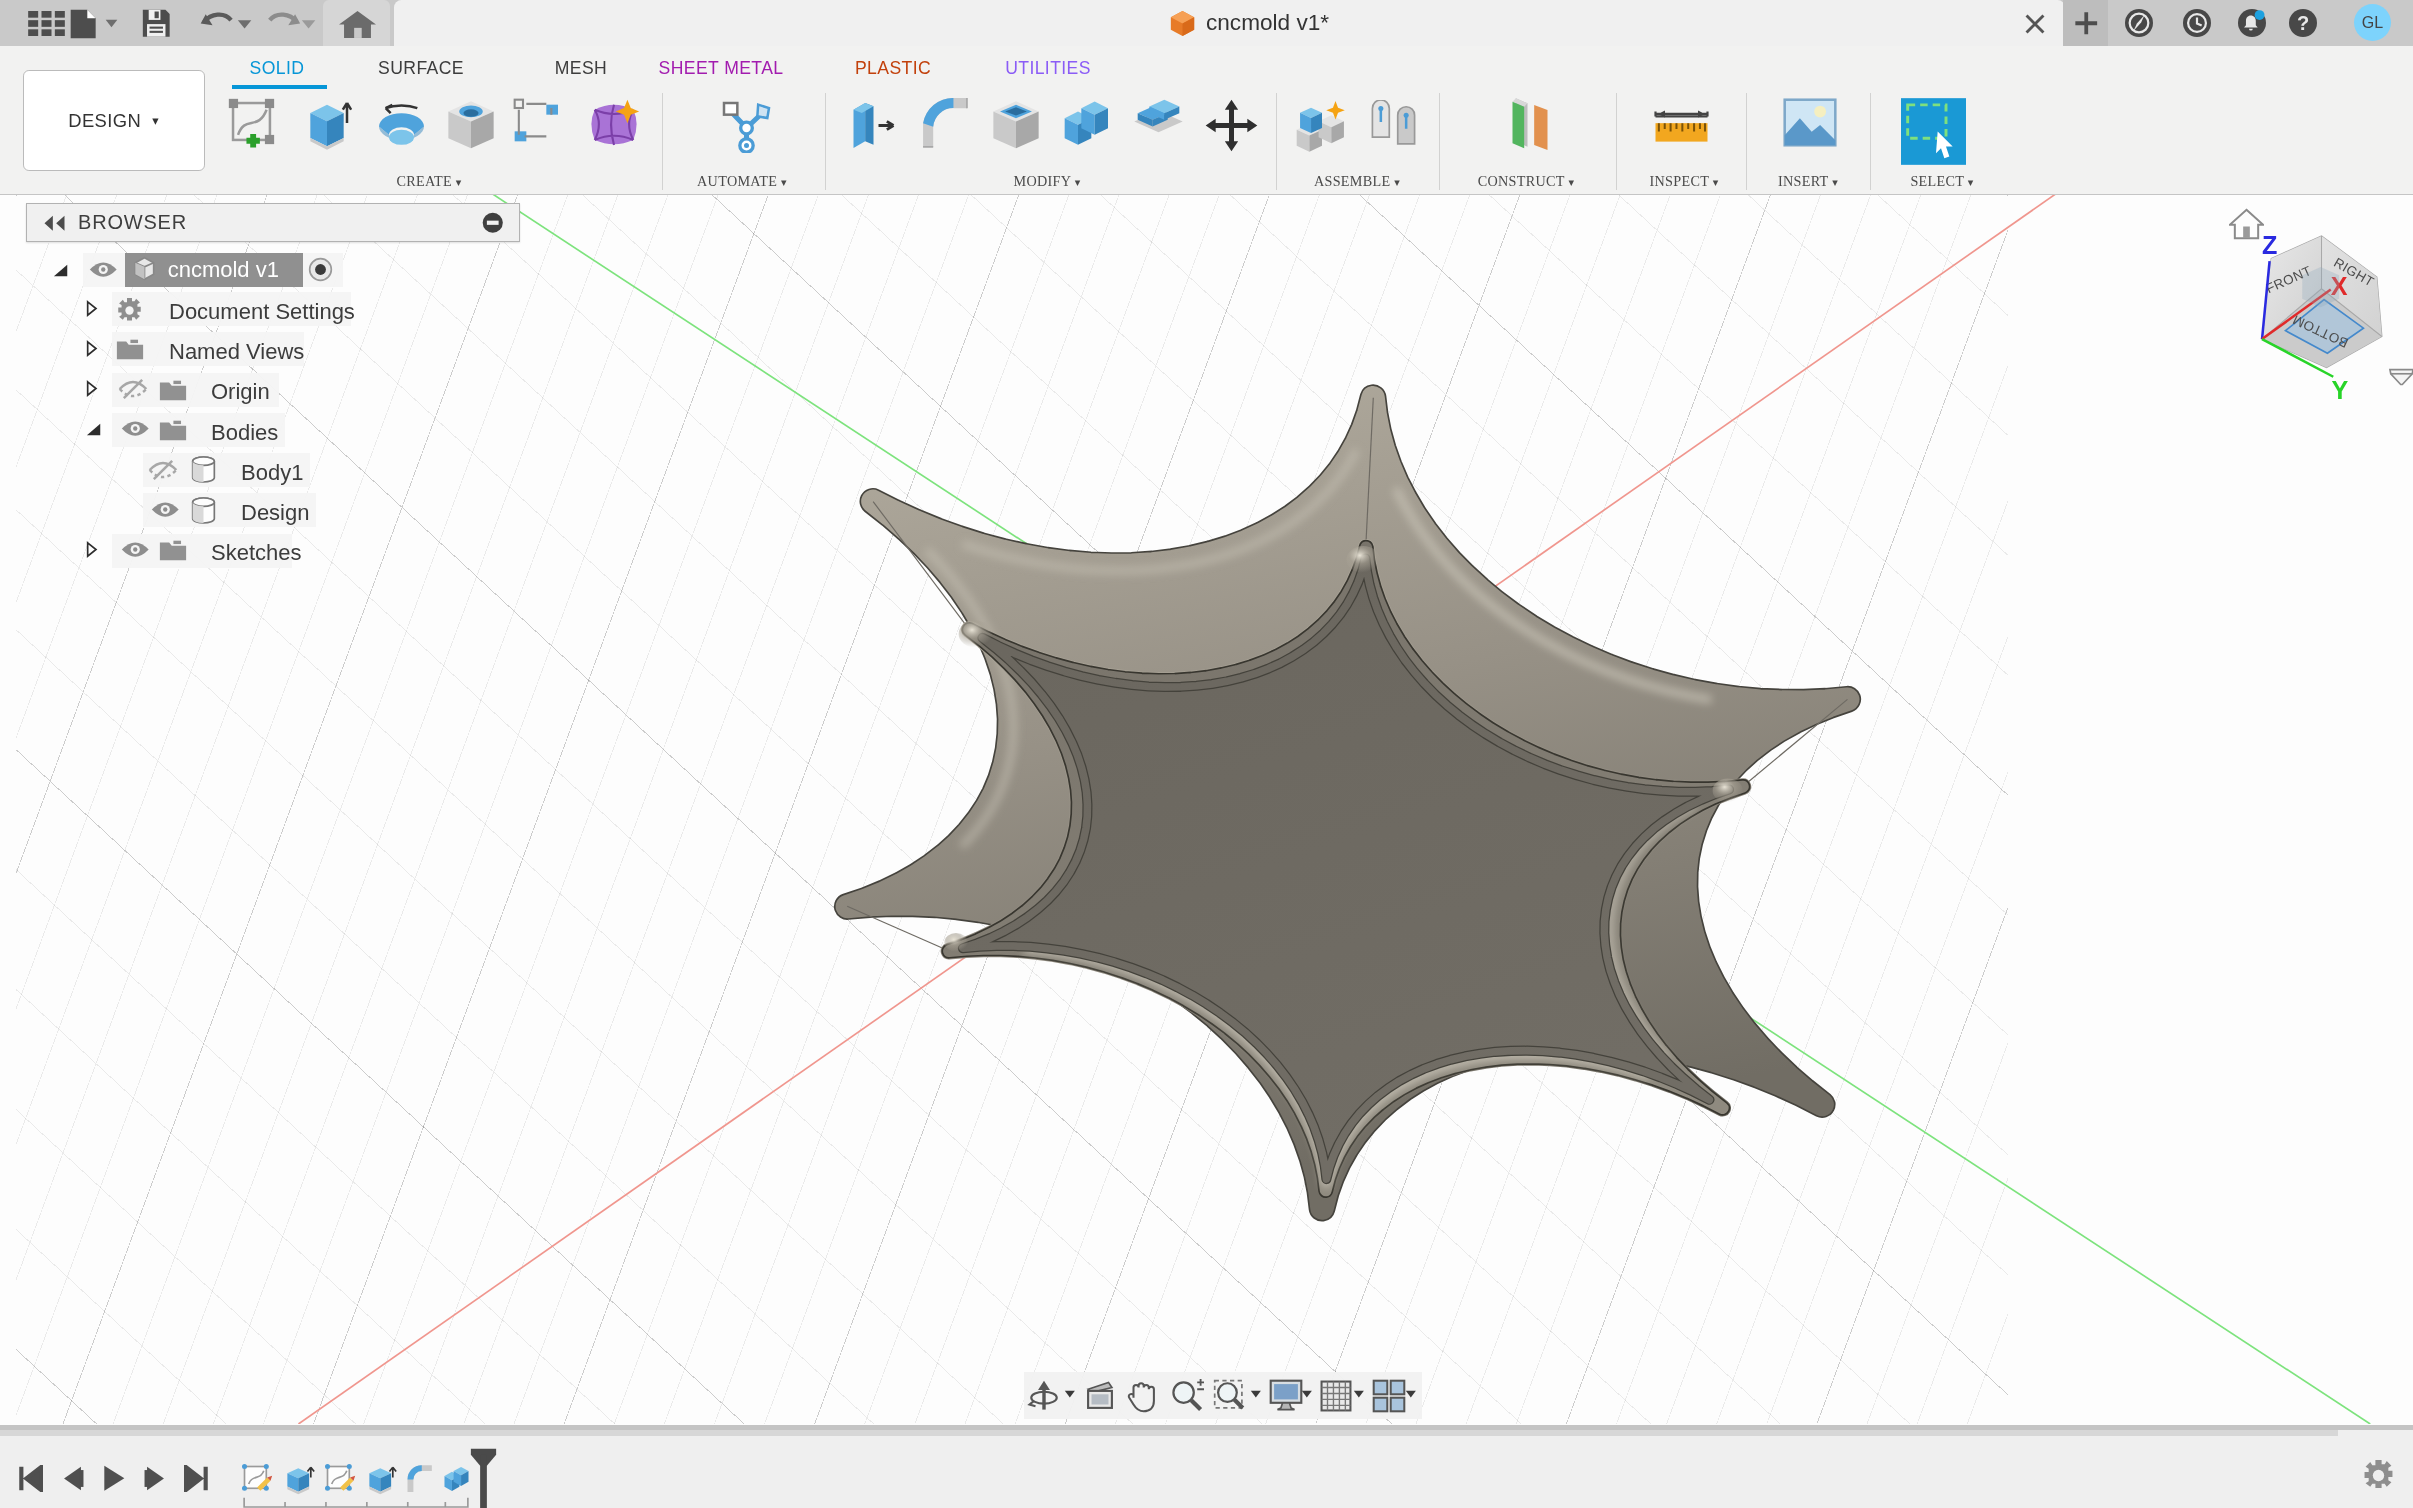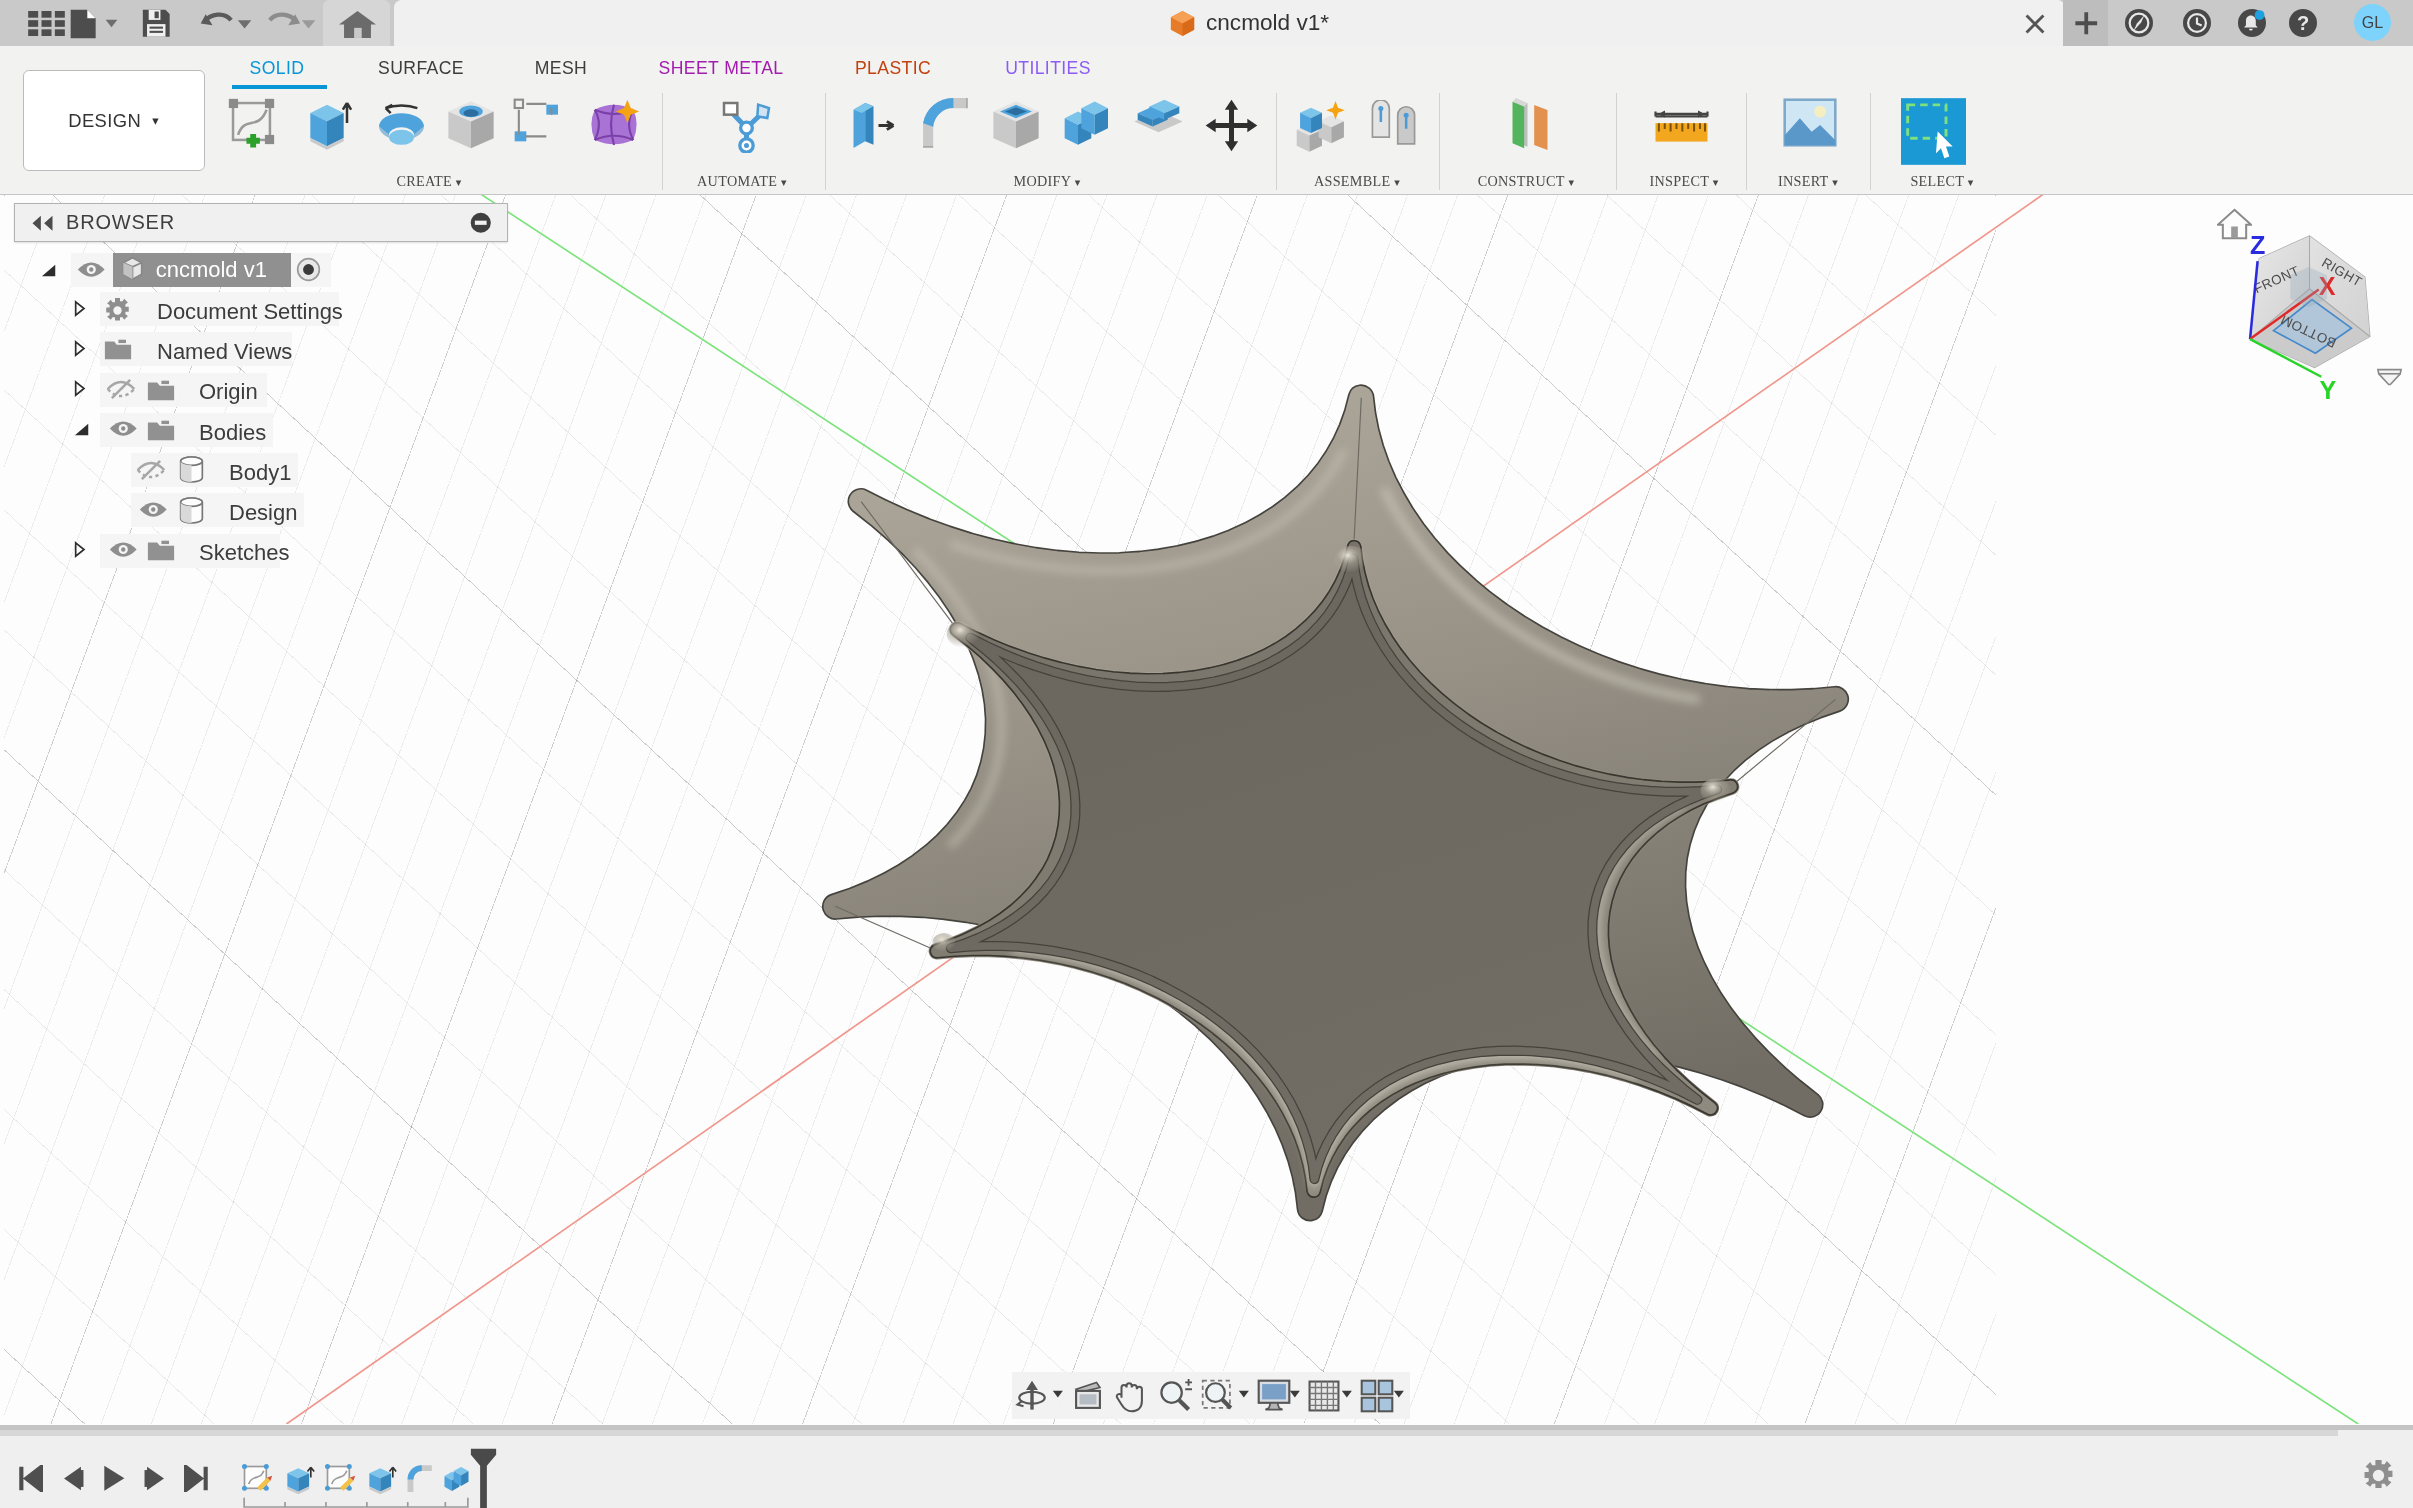--- a/index.html
+++ b/index.html
@@ -12,21 +12,21 @@
 #doctitle{left:1170px;top:0;height:46px;display:flex;align-items:center;font-size:22.6px;color:#333;}
 .circo{position:absolute;top:9.2px;width:28px;height:28px;border-radius:50%;background:#484848;color:#e8e8e8;display:flex;align-items:center;justify-content:center;}
 
 #ribbon{left:0;top:46px;width:2413px;height:149px;background:#f2f2f1;border-bottom:0.8px solid #c5c5c5;}
 .rtab{position:absolute;top:11.7px;font-size:17.6px;color:#3d3d3d;letter-spacing:0.4px;}
 #designbox{left:22.6px;top:24px;width:182px;height:101px;background:#fff;border:1.7px solid #bbb;border-radius:5.9px;display:flex;align-items:center;justify-content:center;font-size:18.4px;color:#333;letter-spacing:0.4px;}
 .rlabel{position:absolute;top:127px;font-size:14.2px;color:#4a4a4a;text-align:center;letter-spacing:0.3px;font-family:Liberation Serif, serif;}
 .rdiv{position:absolute;top:47px;height:97px;width:0.8px;background:#d2d2d1;}
 .ricon{position:absolute;top:49px;}
 
-#canvas{left:4px;top:195px;width:1992px;height:1229px;background-color:#fdfdfd;}
+#canvas{left:16px;top:195px;width:1992px;height:1229px;background-color:#fdfdfd;}
 
 #bheader{left:10px;top:8.4px;width:494px;height:39px;background:#f0f0f0;border:0.8px solid #b2b2b2;box-shadow:0 0.8px 1.7px rgba(0,0,0,.12);display:flex;align-items:center;}
 .trow{position:absolute;height:34px;background:rgba(244,244,244,0.95);}
 .ttxt{font-size:22px;color:#3c3c3c;}
 
 #comments{left:7.5px;top:1181px;width:500px;height:39px;background:#f2f2f2;border:0.8px solid #c6c6c6;box-shadow:0 0.8px 1.7px rgba(0,0,0,.1);display:flex;align-items:center;}
 #navbar{left:1008px;top:1177px;width:398px;height:47px;background:rgba(241,241,241,0.95);}
 
 #timeline{left:0;top:1425px;width:2413px;height:84px;background:#efefef;border-top:5px solid #c4c4c4;}
 #tlscroll{left:0;top:1430px;width:2338px;height:5.9px;background:#d7d7d7;}
@@ -107,21 +107,21 @@
 <path d="M14.5 25.5 a2.5 2.5 0 0 0 5 0" fill="#e8e8e8"></path>
 <circle cx="28.5" cy="7.5" r="6.5" fill="#1da1e0"></circle>
       </svg>
     </div>
 <div class="circo" style="left:2289px;font-size:20px;font-weight:bold">?</div>
 <div class="circo" style="left:2354px;width:37px;height:37px;top:4.2px;background:#7dd3fc;color:#444;font-size:16px;">GL</div>
 </div>
 <div id="ribbon" class="abs">
 <div class="rtab" style="left:277px;transform:translateX(-50%);color:#0696d7">SOLID</div>
 <div class="rtab" style="left:421px;transform:translateX(-50%);color:#3d3d3d">SURFACE</div>
-<div class="rtab" style="left:561px;transform:translateX(-50%);color:#3d3d3d">MESH</div>
+<div class="rtab" style="left:581px;transform:translateX(-50%);color:#3d3d3d">MESH</div>
 <div class="rtab" style="left:721px;transform:translateX(-50%);color:#a21caf">SHEET METAL</div>
 <div class="rtab" style="left:893px;transform:translateX(-50%);color:#c2410c">PLASTIC</div>
 <div class="rtab" style="left:1048px;transform:translateX(-50%);color:#8b5cf6">UTILITIES</div>
 <div class="abs" style="left:232px;top:39px;width:95px;height:4.2px;background:#0696d7"></div>
 <div id="designbox" class="abs">DESIGN&nbsp;&nbsp;<span style="font-size:12.6px">▾</span></div>
 <div class="rlabel" style="left:429px;transform:translateX(-50%)">CREATE <span style="font-size:11px">▾</span></div>
 <div class="rlabel" style="left:742px;transform:translateX(-50%)">AUTOMATE <span style="font-size:11px">▾</span></div>
 <div class="rlabel" style="left:1047px;transform:translateX(-50%)">MODIFY <span style="font-size:11px">▾</span></div>
 <div class="rlabel" style="left:1357px;transform:translateX(-50%)">ASSEMBLE <span style="font-size:11px">▾</span></div>
 <div class="rlabel" style="left:1526px;transform:translateX(-50%)">CONSTRUCT <span style="font-size:11px">▾</span></div>

